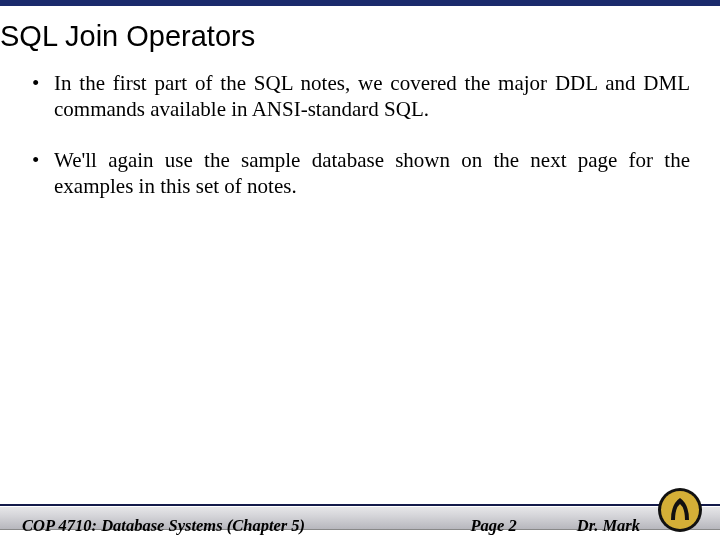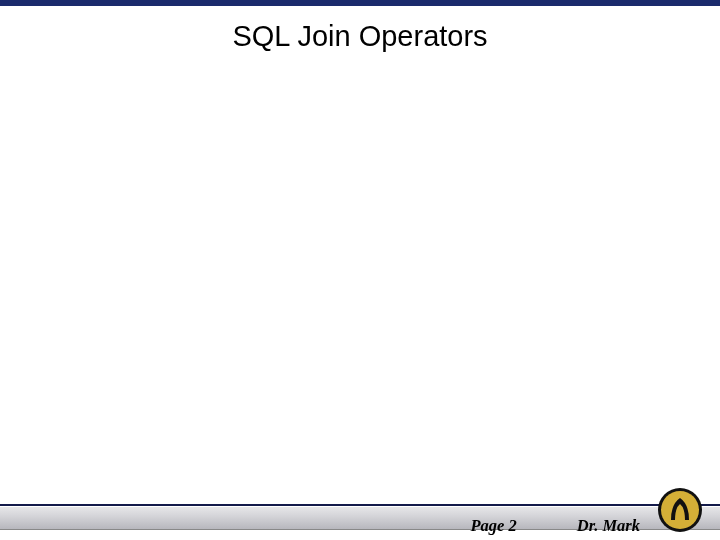--- a/index.html
+++ b/index.html
@@ -10,21 +10,20 @@
     font-family: "Times New Roman", Times, serif;
     position: relative;
     overflow: hidden;
   }
   .top-bar {
     height: 6px;
     background: #1a2a6c;
     width: 100%;
   }
   .title {
-    text-align: center;
     font-size: 29px;
     font-family: Arial, Helvetica, sans-serif;
     font-weight: 400;
     color: #000;
     margin-top: 14px;
     margin-bottom: 18px;
   }
   .content {
     padding: 0 30px 0 28px;
   }
@@ -94,26 +93,29 @@
 </style>
 </head>
 <body>
 
 <div class="top-bar"></div>
 
 <h1 class="title">SQL Join Operators</h1>
 
 <div class="content">
   <ul class="bullets">
+    <li>In the first part of the SQL notes, we covered the major DDL and DML commands available in ANSI-standard SQL.</li>
+    <li>We'll again use the sample database shown on the next page for the examples in this set of notes.</li>
   </ul>
 </div>
 
 <div class="footer">
   <div class="footer-bar"></div>
   <div class="footer-row">
+    <span class="course">COP 4710: Database Systems  (Chapter 5)</span>
     <span class="spacer1"></span>
     <span class="page">Page 2</span>
     <span class="author">Dr. Mark</span>
   </div>
   <div class="logo">
     <svg viewBox="0 0 48 48">
       <circle cx="24" cy="24" r="22" fill="#111"></circle>
       <circle cx="24" cy="24" r="19" fill="#d4af37"></circle>
       <path d="M15 34 Q15 18 24 12 Q33 18 33 34 L29 34 Q29 22 24 18 Q19 22 19 34 Z" fill="#111"></path>
       <path d="M20 34 Q20 24 24 20 Q28 24 28 34 L26 34 Q26 26 24 24 Q22 26 22 34 Z" fill="#d4af37"></path>

